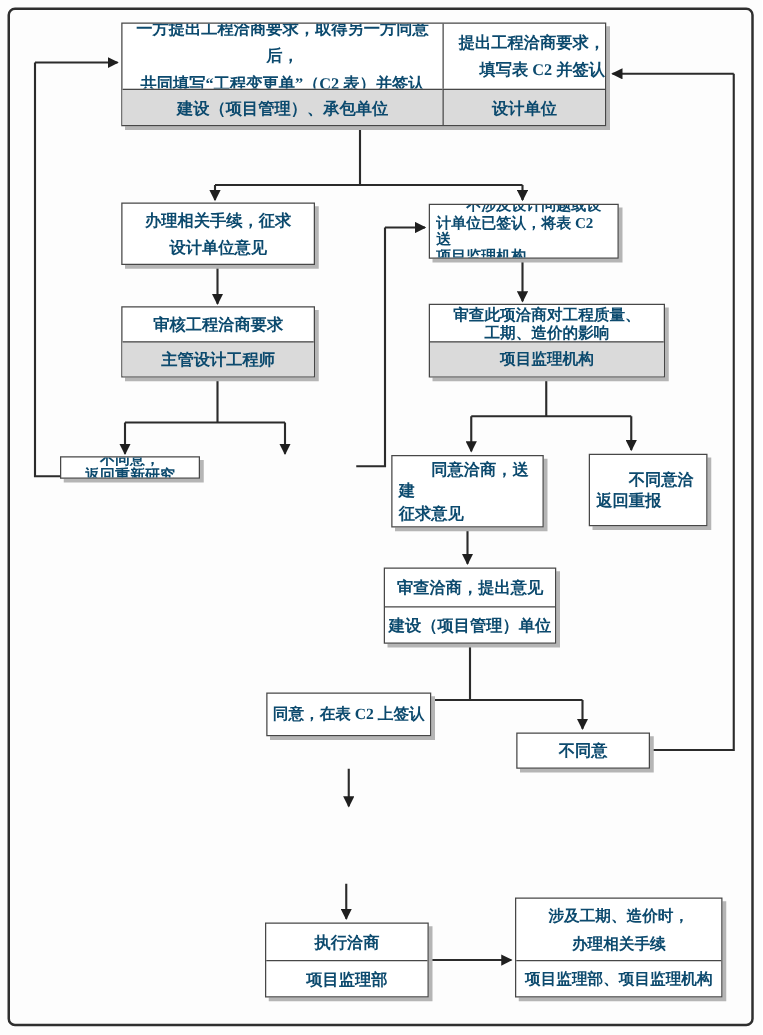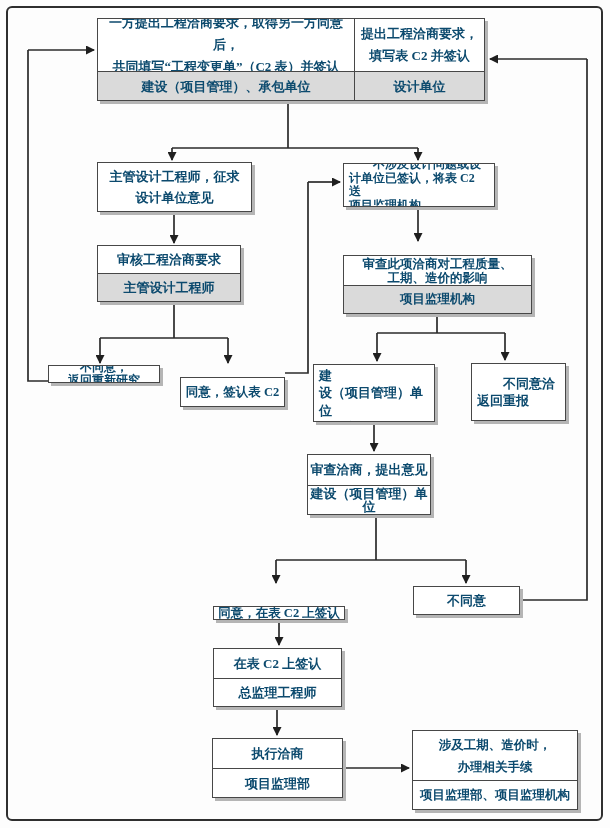--- a/index.html
+++ b/index.html
@@ -16,27 +16,27 @@
   .box {
     position:absolute; box-sizing:border-box; background:#ffffff;
     border:1.5px solid #474747; box-shadow:3px 3px 0 #b5b5b5;
     display:flex; flex-direction:column; font-weight:bold;
   }
   .cell {
     flex:1; display:flex; flex-direction:column; justify-content:center;
     align-items:center; text-align:center; overflow:hidden;
   }
   .bt { border-top:1.5px solid #474747; }
-  .bl { border-left:1.5px solid #474747; }
+  .bl { border-left:1.5px solid #474747;text-align:right; }
   .gray { background:#dadada; }
   .grid2 { display:grid; }
   .ln { display:block; width:100%; }
 
   .fs13 { font-size:13px; }
-  .fs125 { font-size:12.5px;margin-top:12px; }
+  .fs125 { font-size:12.5px; }
   .fs12 { font-size:12px; }
 
   .b-start .cell .ln { line-height:22px; }
   .b-l2 .ln { line-height:21px; }
   .para { align-items:flex-start; text-align:left; padding:1px 5px; }
   .para .ln:first-child { text-indent:2em; }
   .b-notinv .ln { line-height:13.5px; }
   .b-send .ln, .b-return .ln { line-height:17.5px; }
   .b-small .ln { line-height:13.5px; }
   .b-form .ln { line-height:22px; }
@@ -91,89 +91,81 @@
     <div class="cell bl">
       <span class="ln">提出工程洽商要求，</span>
       <span class="ln">填写表 C2 并签认</span>
     </div>
     <div class="cell gray bt dept-cell">建设（项目管理）、承包单位</div>
     <div class="cell gray bt bl dept-cell">设计单位</div>
   </div>
 
   <div class="box b-l2 fs13" style="left:97px;top:162px;width:155px;height:50px;">
     <div class="cell">
-      <span class="ln">主管设计工程师，征求</span>
+      <span class="ln">办理相关手续，征求</span>
       <span class="ln">设计单位意见</span>
     </div>
   </div>
 
   <div class="box b-notinv fs12" style="left:343px;top:163px;width:152px;height:44px;">
     <div class="cell para">
       <span class="ln">不涉及设计问题或设</span>
       <span class="ln">计单位已签认，将表 C2 送</span>
       <span class="ln">项目监理机构</span>
     </div>
   </div>
 
-  <div class="box fs13" style="left:97px;top:245px;width:144px;height:57px;">
+  <div class="box fs13" style="left:97px;top:245px;width:155px;height:57px;">
     <div class="cell" style="flex:0 0 27px;">审核工程洽商要求</div>
     <div class="cell gray bt dept-cell">主管设计工程师</div>
   </div>
 
   <div class="box fs125" style="left:343px;top:243px;width:189px;height:59px;">
     <div class="cell" style="flex:0 0 29px;">
       <span class="ln" style="line-height:14px;">审查此项洽商对工程质量、</span>
       <span class="ln" style="line-height:14px;">工期、造价的影响</span>
     </div>
     <div class="cell gray bt dept-cell">项目监理机构</div>
   </div>
 
   <div class="box b-small fs12" style="left:48px;top:365px;width:112px;height:18px;">
     <div class="cell">
       <span class="ln">不同意，</span>
       <span class="ln">返回重新研究</span>
     </div>
   </div>
 
-  <div class="box fs125" style="left:180px;top:365px;width:105px;height:30px;">
-    <div class="cell dept-cell">同意，签认表 C2</div>
-  </div>
 
   <div class="box b-send fs13" style="left:313px;top:364px;width:122px;height:58px;">
     <div class="cell para">
       <span class="ln">同意洽商，送建</span>
-      <span class="ln">设（项目管理）单位</span>
       <span class="ln">征求意见</span>
     </div>
   </div>
 
   <div class="box b-return fs13" style="left:471px;top:363px;width:95px;height:58px;">
     <div class="cell para">
       <span class="ln">不同意洽</span>
       <span class="ln">返回重报</span>
     </div>
   </div>
 
-  <div class="box fs13" style="left:307px;top:454px;width:124px;height:61px;">
+  <div class="box fs13" style="left:307px;top:454px;width:138px;height:61px;">
     <div class="cell" style="flex:0 0 30px;">审查洽商，提出意见</div>
     <div class="cell bt dept-cell">建设（项目管理）单位</div>
   </div>
 
-  <div class="box fs125" style="left:213px;top:594px;width:132px;height:14px;">
+  <div class="box fs125" style="left:213px;top:554px;width:132px;height:35px;">
     <div class="cell dept-cell">同意，在表 C2 上签认</div>
   </div>
 
   <div class="box fs13" style="left:413px;top:586px;width:107px;height:29px;">
     <div class="cell dept-cell">不同意</div>
   </div>
 
-  <div class="box fs13" style="left:213px;top:648px;width:129px;height:59px;">
-    <div class="cell" style="flex:0 0 29px;">在表 C2 上签认</div>
-    <div class="cell bt dept-cell">总监理工程师</div>
-  </div>
 
   <div class="box fs13" style="left:212px;top:738px;width:131px;height:60px;">
     <div class="cell" style="flex:0 0 29px;">执行洽商</div>
     <div class="cell bt dept-cell">项目监理部</div>
   </div>
 
   <div class="box b-form fs125" style="left:412px;top:718px;width:166px;height:80px;">
     <div class="cell" style="flex:0 0 49px;">
       <span class="ln">涉及工期、造价时，</span>
       <span class="ln">办理相关手续</span>

